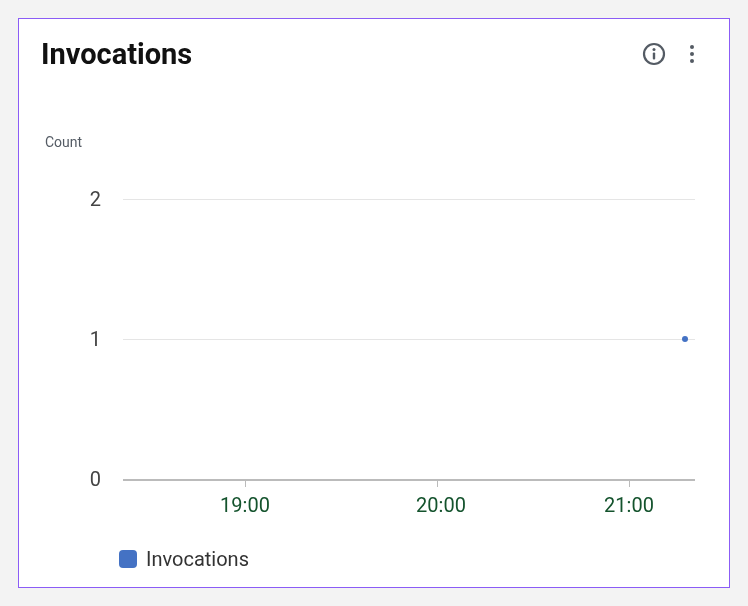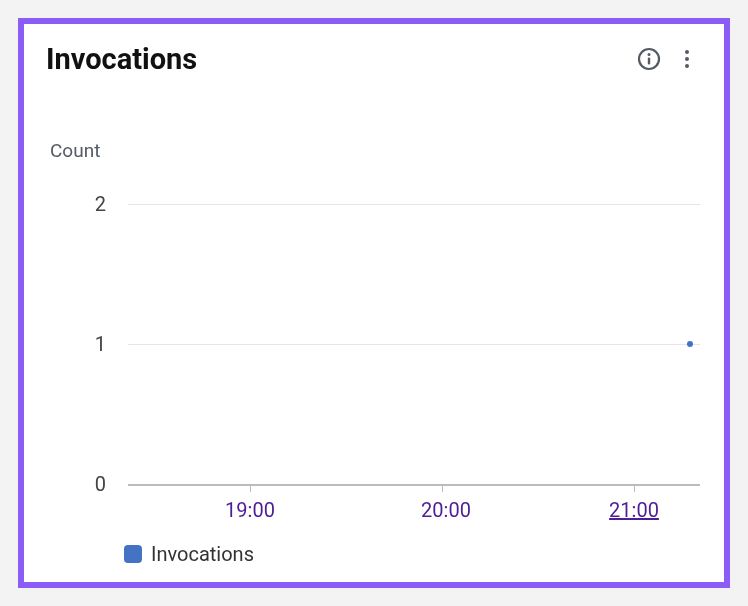--- a/index.html
+++ b/index.html
@@ -6,21 +6,21 @@
     body {
       margin: 0;
       padding: 18px;
       background: #f3f3f3;
       font-family: -apple-system, BlinkMacSystemFont, "Segoe UI", Roboto, Helvetica, Arial, sans-serif;
       width: 748px;
       height: 606px;
     }
     .panel {
       background: #fff;
-      border: 6px solid #8b5cf6;
+      border: 1px solid #8b5cf6;
       width: 712px;
       height: 570px;
       position: relative;
     }
     .panel-header {
       display: flex;
       align-items: center;
       padding: 18px 22px 0 22px;
     }
     .panel-title {
@@ -38,21 +38,21 @@
       color: #545b64;
       cursor: pointer;
       margin-left: 8px;
     }
     .icon-btn svg { display: block; }
     .ylabel {
       position: absolute;
       left: 26px;
       top: 115px;
       color: #545b64;
-      font-size: 19px;
+      font-size: 14px;
     }
     .plot {
       position: absolute;
       left: 26px;
       top: 155px;
       width: 660px;
       height: 330px;
     }
     .ytick {
       position: absolute;
@@ -80,21 +80,21 @@
     .xtick-mark {
       position: absolute;
       top: 2px;
       width: 1px;
       height: 6px;
       background: #bbb;
     }
     .xtick-label {
       position: absolute;
       top: 14px;
-      color: #4c1d95;
+      color: #14532d;
       font-size: 20px;
       transform: translateX(-50%);
     }
     .datapoint {
       position: absolute;
       width: 6px;
       height: 6px;
       border-radius: 50%;
       background: #4472c4;
       transform: translate(-50%, -50%);
@@ -153,21 +153,21 @@
     <div class="ytick" style="top:305px;">0</div>
     <div class="xaxis" style="top:305px;"></div>
 
     <div class="xtick-mark" style="left:200px; top:307px;"></div>
     <div class="xtick-label" style="left:200px; top:319px;">19:00</div>
 
     <div class="xtick-mark" style="left:392px; top:307px;"></div>
     <div class="xtick-label" style="left:396px; top:319px;">20:00</div>
 
     <div class="xtick-mark" style="left:584px; top:307px;"></div>
-    <div class="xtick-label" style="left:584px; top:319px;text-decoration:underline;">21:00</div>
+    <div class="xtick-label" style="left:584px; top:319px;">21:00</div>
 
     <div class="datapoint" style="left:640px; top:165px;"></div>
   </div>
 
   <div class="legend">
     <div class="legend-swatch"></div>
     <div class="legend-label">Invocations</div>
   </div>
 </div>
 

